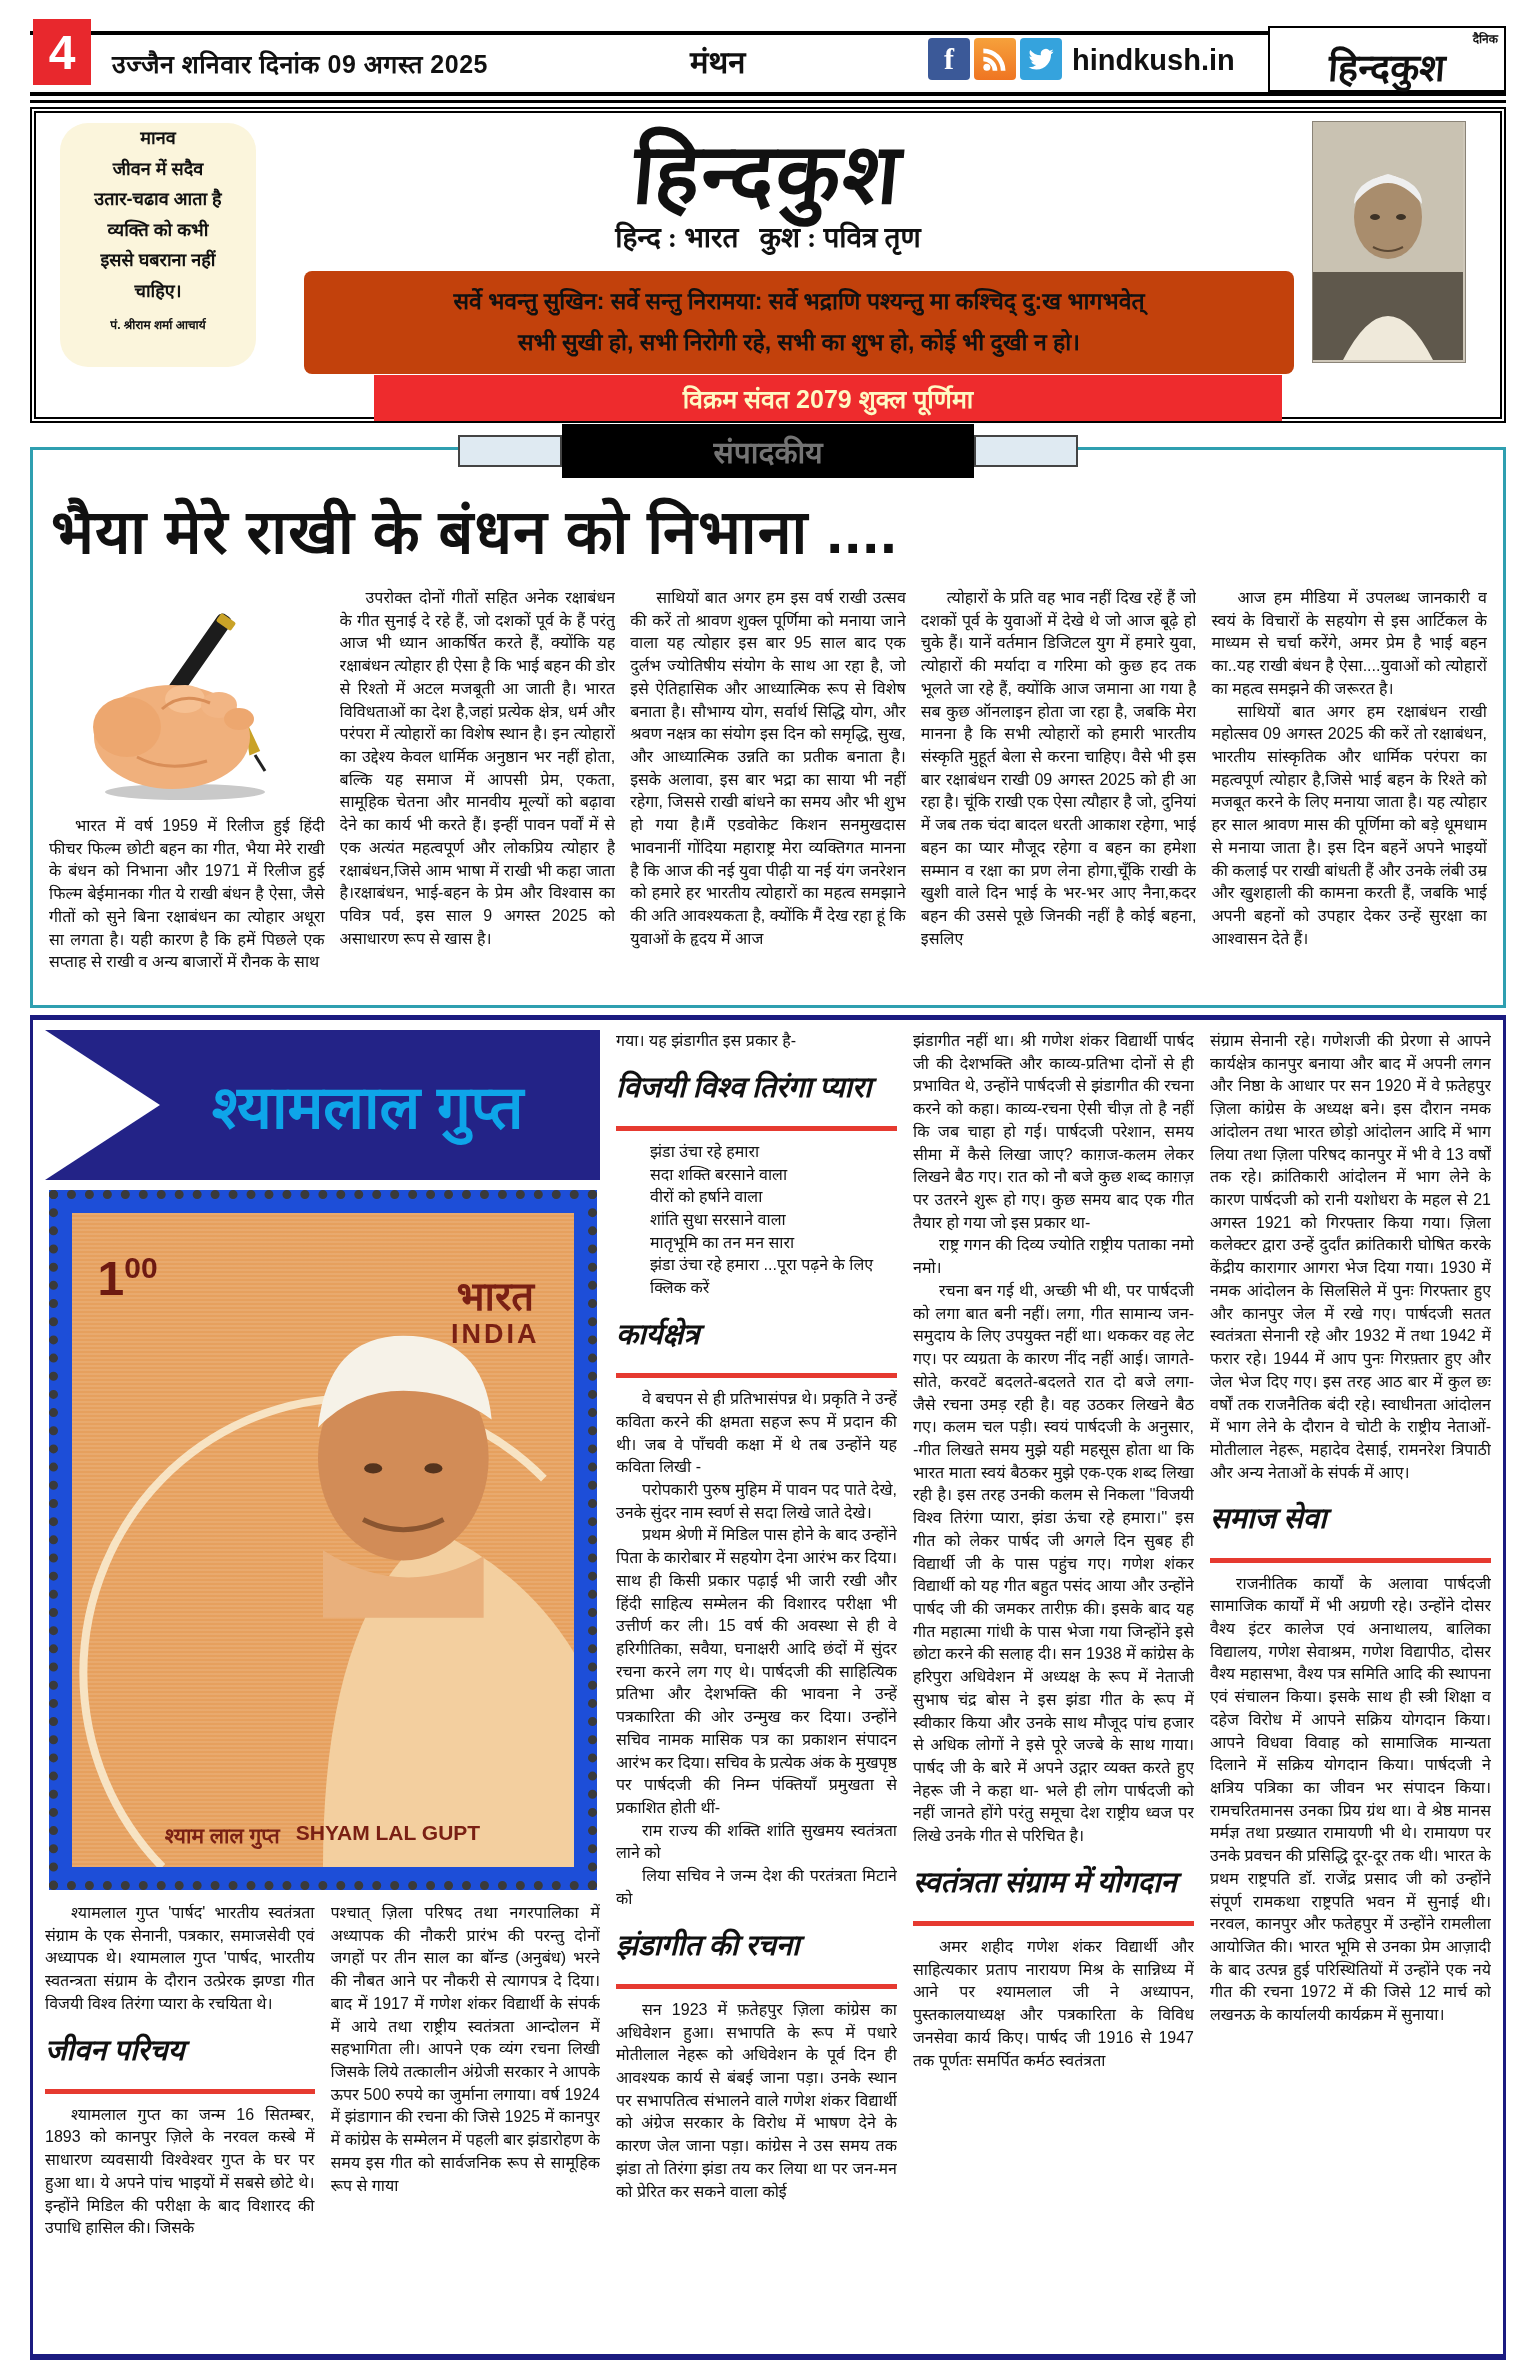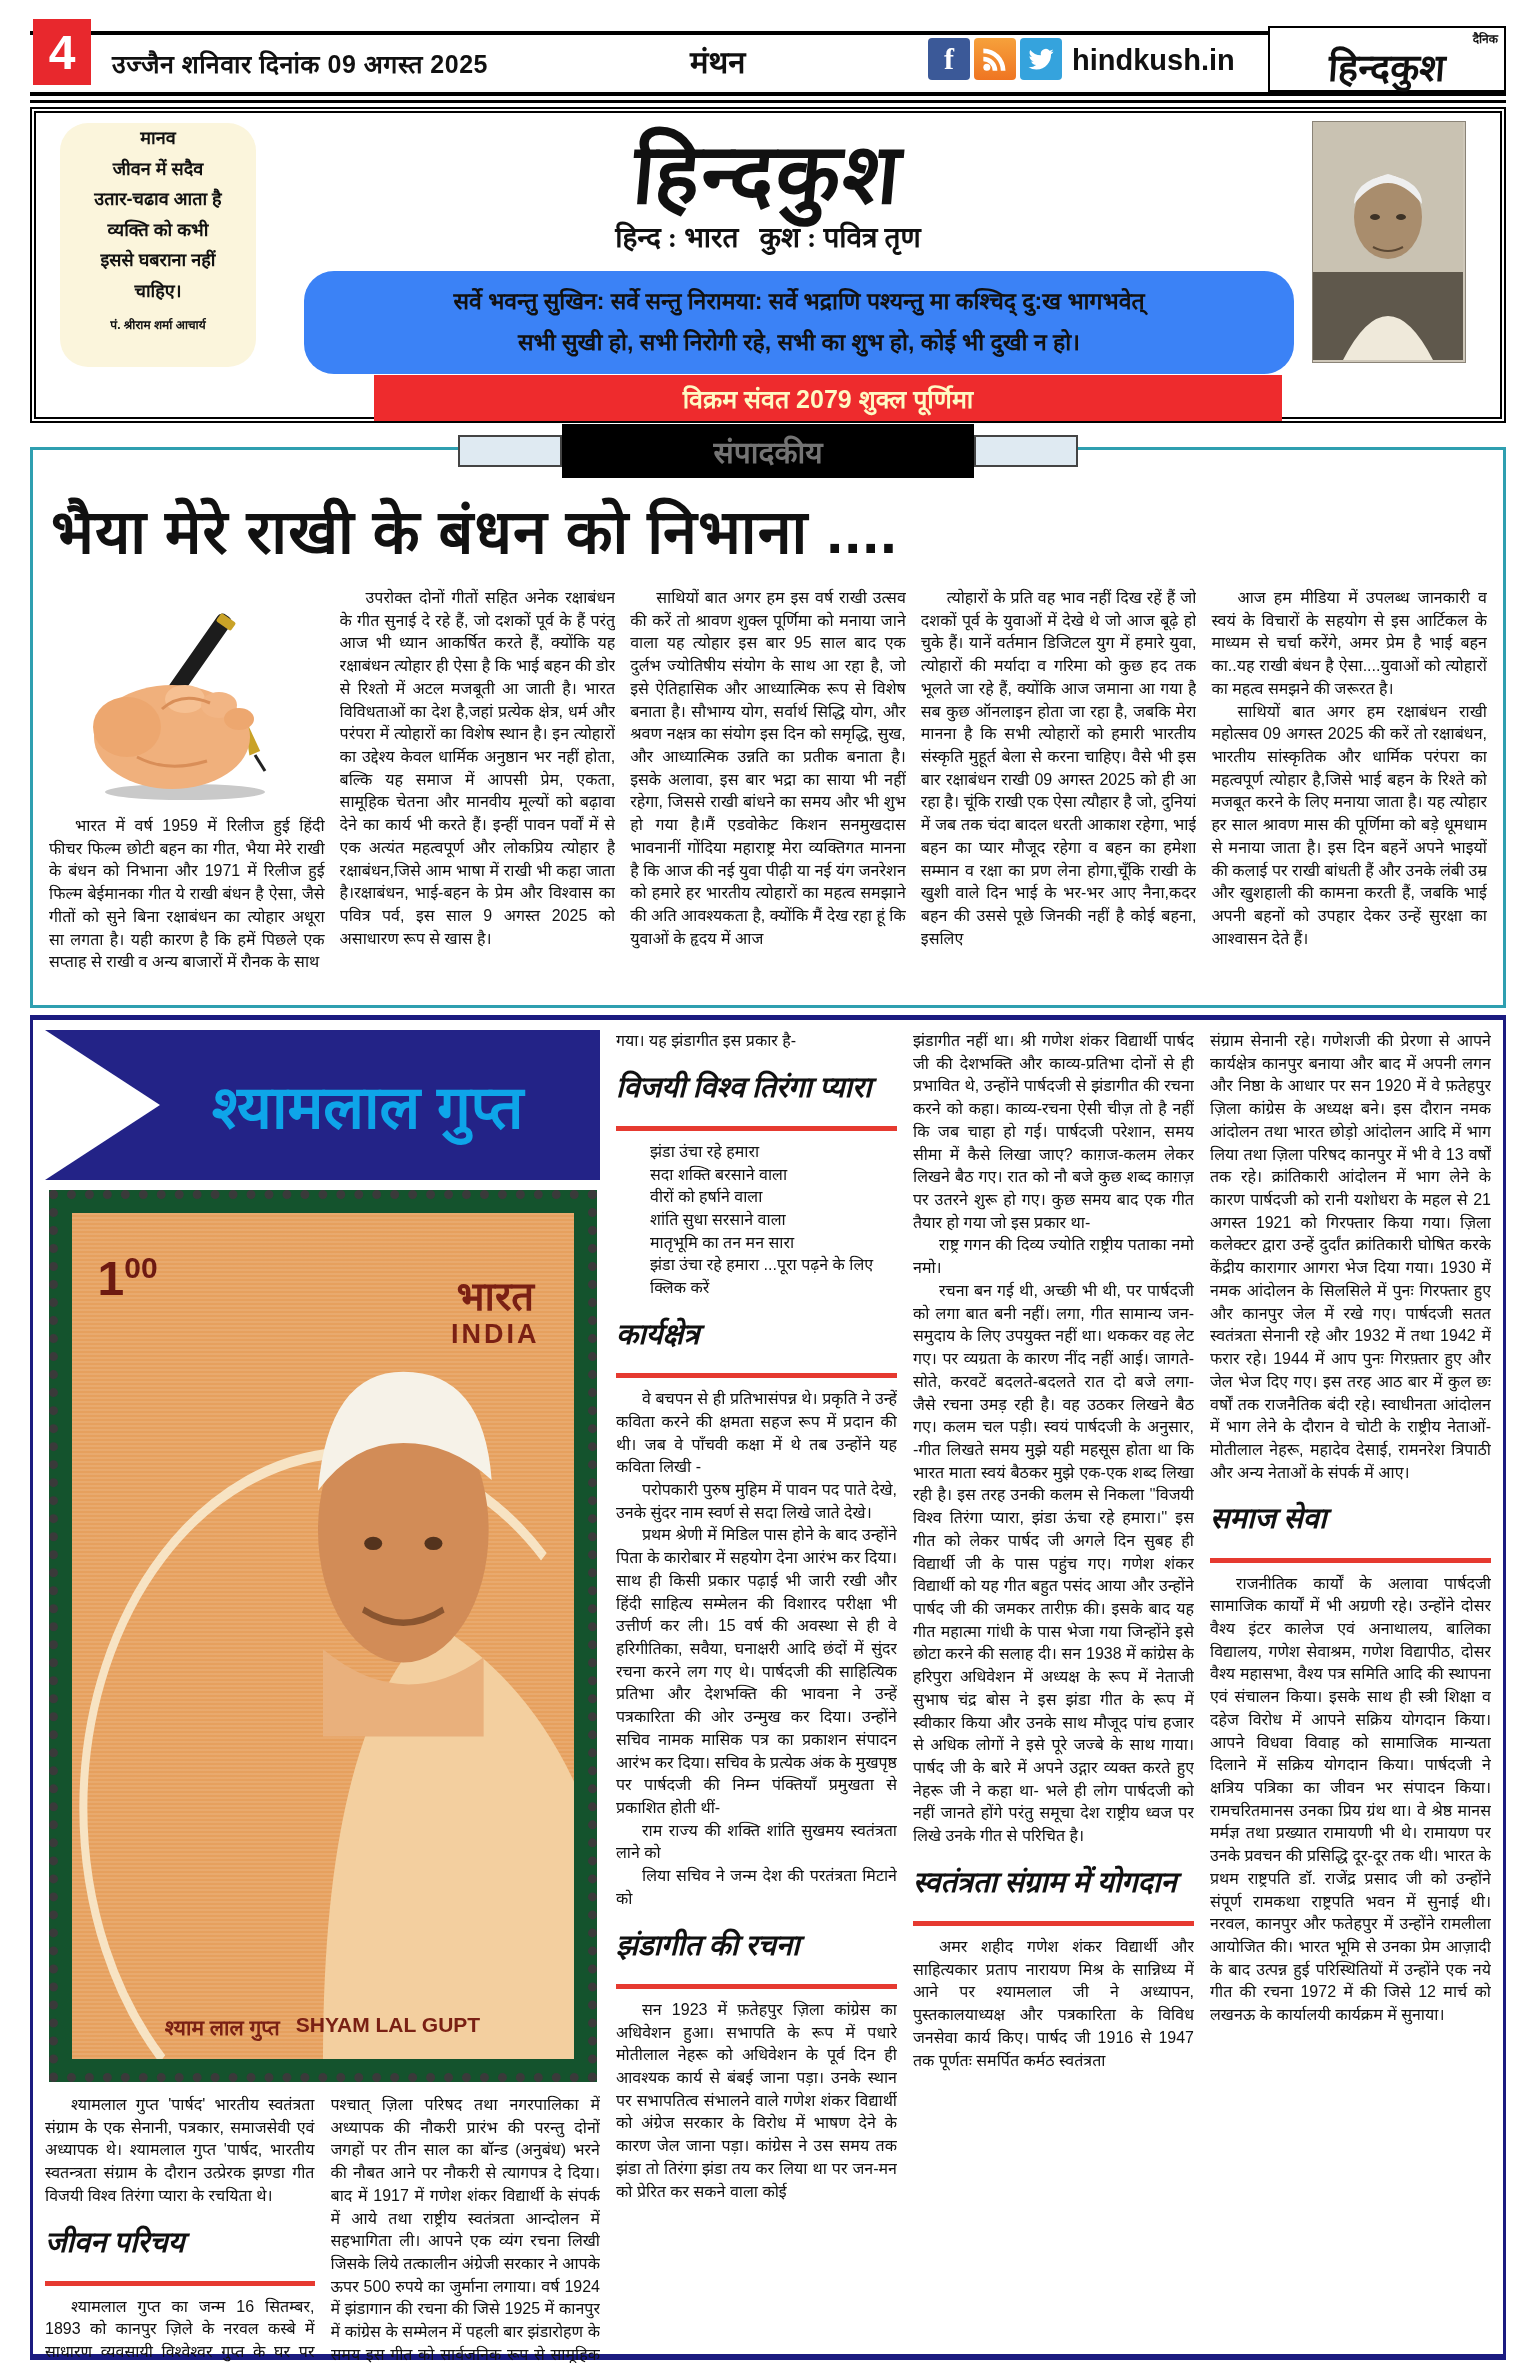--- a/index.html
+++ b/index.html
@@ -30,21 +30,21 @@
   .masthead { position:absolute; left:30px; top:107px; width:1476px; height:316px; border:6px double #000; box-sizing:border-box; }
   .quote-box {
     position:absolute; left:24px; top:10px; width:196px; height:244px; background:#fbf5dc;
     border-radius:28px; text-align:center; font-weight:bold; font-size:18px; line-height:1.7; padding-top:0; box-sizing:border-box;
   }
   .quote-author { font-size:12px; margin-top:8px; font-weight:bold; }
   .paper-logo { position:absolute; left:120px; right:120px; top:0px; text-align:center; font-size:84px; font-weight:900; font-family:"Liberation Serif",serif; transform:skewX(-5deg); letter-spacing:2px; }
   .paper-tagline { position:absolute; left:120px; right:120px; top:104px; text-align:center; font-size:28px; font-weight:bold; font-family:"Liberation Serif",serif; }
   .portrait { position:absolute; right:34px; top:8px; width:152px; height:240px; background:#cfc8ba; border:1px solid #8a8377; }
   .shloka {
-    position:absolute; left:268px; top:158px; width:990px; background:#3b82f6; border-radius:30px;
+    position:absolute; left:268px; top:158px; width:990px; background:#c2410c; border-radius:8px;
     text-align:center; font-weight:bold; font-size:23px; line-height:1.8; padding:10px 16px; box-sizing:border-box;
   }
   .date-banner {
     position:absolute; left:338px; top:262px; width:876px; background:#ee2b2d; color:#fef9c3;
     font-size:25px; font-weight:bold; text-align:center; padding:6px 16px;
   }
 
   
   .editorial { position:absolute; left:30px; top:447px; width:1476px; height:561px; border:3px solid #2f9fb0; box-sizing:border-box; background:#fff; }
   .ed-badge {
@@ -65,21 +65,21 @@
 
   
   .article { position:absolute; left:30px; top:1015px; width:1476px; height:1345px; box-sizing:border-box;
     border:3px solid #1b1b80; border-top-width:5px; border-bottom-width:6px; background:#fff;
     display:flex; gap:16px; padding:10px 12px; }
   .lw-left { width:555px; flex:0 0 auto; }
   .flag-banner { position:relative; height:150px; background:#232387; display:flex; align-items:center; justify-content:center; margin-bottom:10px; }
   .flag-banner::before { content:""; position:absolute; left:0; top:0; width:0; height:0;
     border-top:75px solid transparent; border-bottom:75px solid transparent; border-left:115px solid #ffffff; }
   .flag-banner span { position:relative; color:#0ea5e9; font-size:60px; font-weight:900; padding-left:90px; white-space:nowrap; }
-  .stamp { width:548px; height:892px; margin:0 auto; box-sizing:border-box; background:#14532d; border:9px dotted #3a3a3a; padding:14px; position:relative; }
+  .stamp { width:548px; height:700px; margin:0 auto; box-sizing:border-box; background:#1d4ed8; border:9px dotted #3a3a3a; padding:14px; position:relative; }
   .stamp-inner { position:relative; width:100%; height:100%; background:#e6a05e;
     background-image:repeating-linear-gradient(0deg, rgba(255,255,255,.10) 0 2px, rgba(0,0,0,0) 2px 4px); overflow:hidden; }
   .stamp-value { position:absolute; left:26px; top:40px; color:#6e1a12; font-weight:bold; font-size:48px; line-height:1; }
   .stamp-value sup { font-size:30px; }
   .stamp-country { position:absolute; right:34px; top:60px; text-align:center; color:#7a2014; font-weight:bold; line-height:1.15; }
   .stamp-country .hi { font-size:40px; } .stamp-country .en { font-size:27px; letter-spacing:3px; }
   .stamp-caption { position:absolute; left:0; right:0; bottom:18px; display:flex; justify-content:center; gap:16px;
     color:#7a2014; font-weight:bold; font-size:21px;text-align:center; }
   .lw-left-cols { display:flex; gap:16px; margin-top:12px; }
   .lw-left-col { flex:1; font-size:16px; line-height:1.42; text-align:justify; height:448px; overflow:hidden; }

